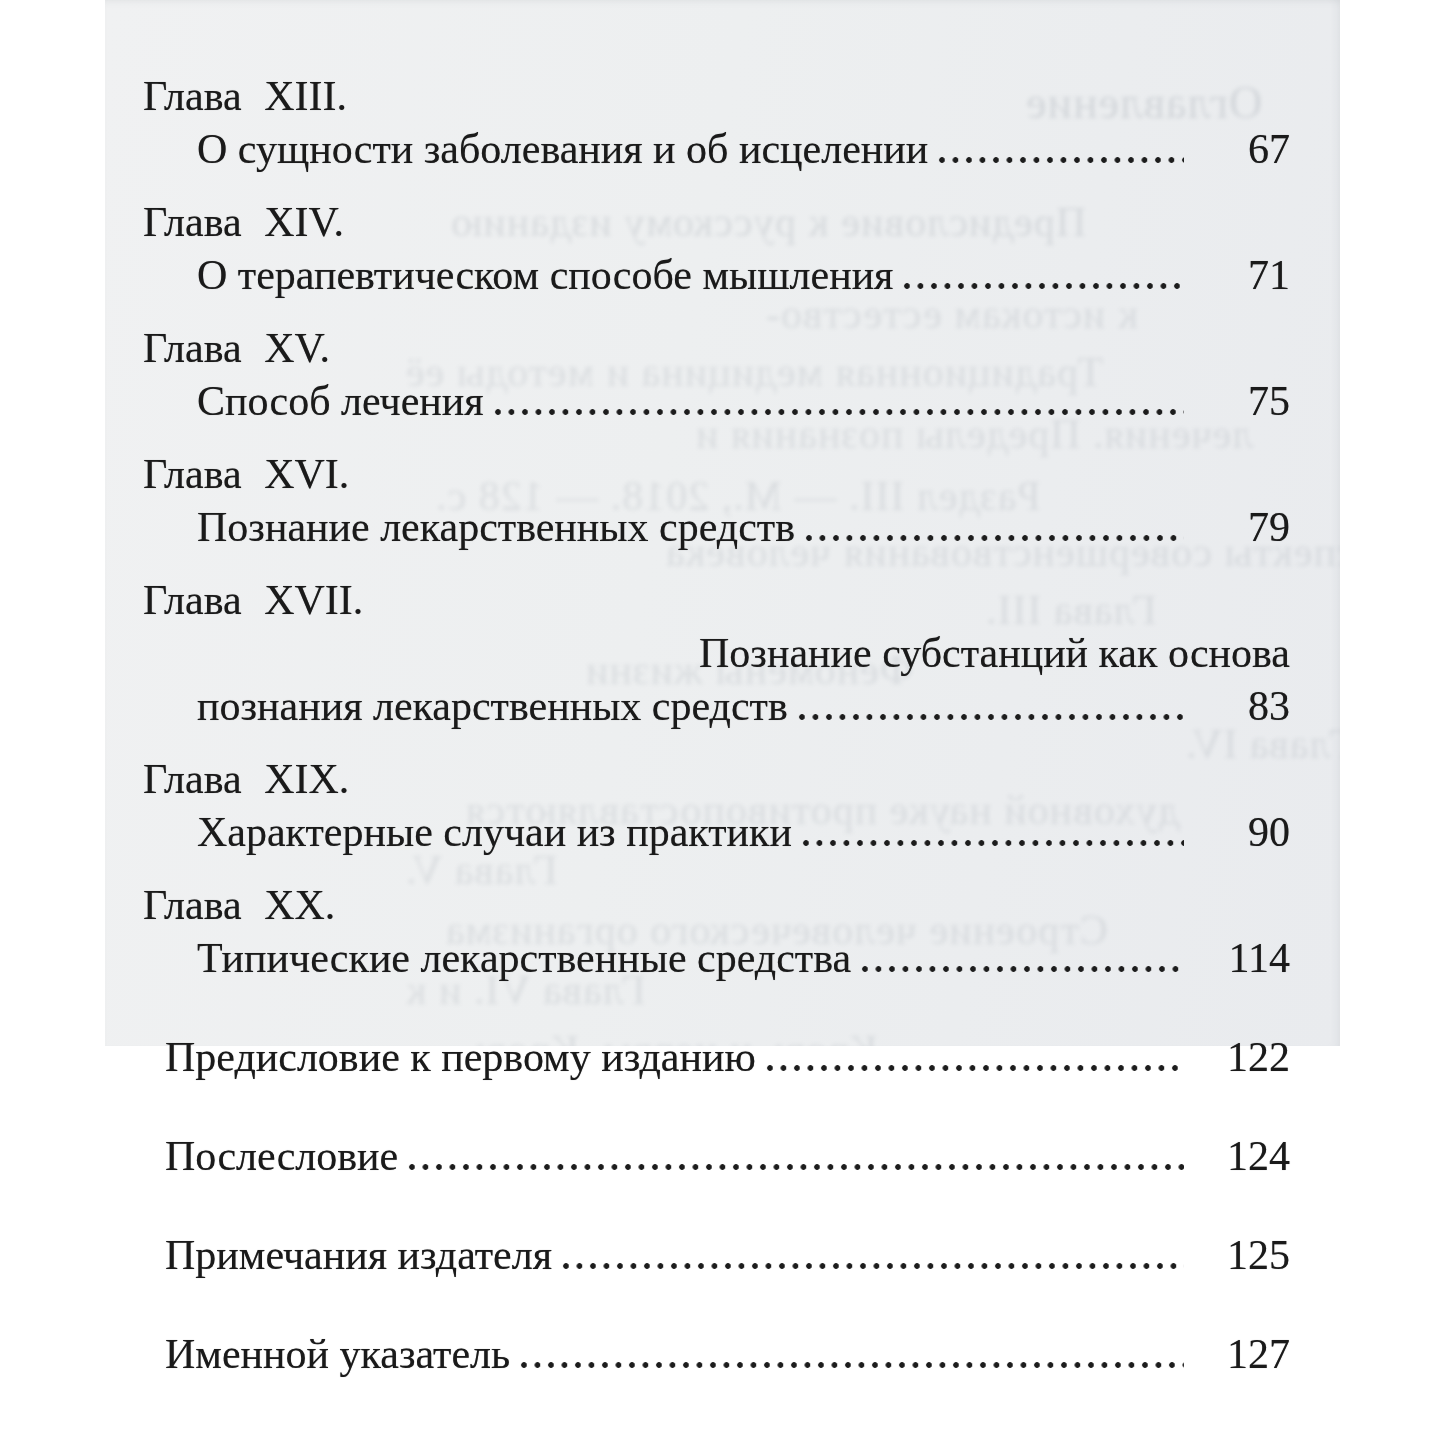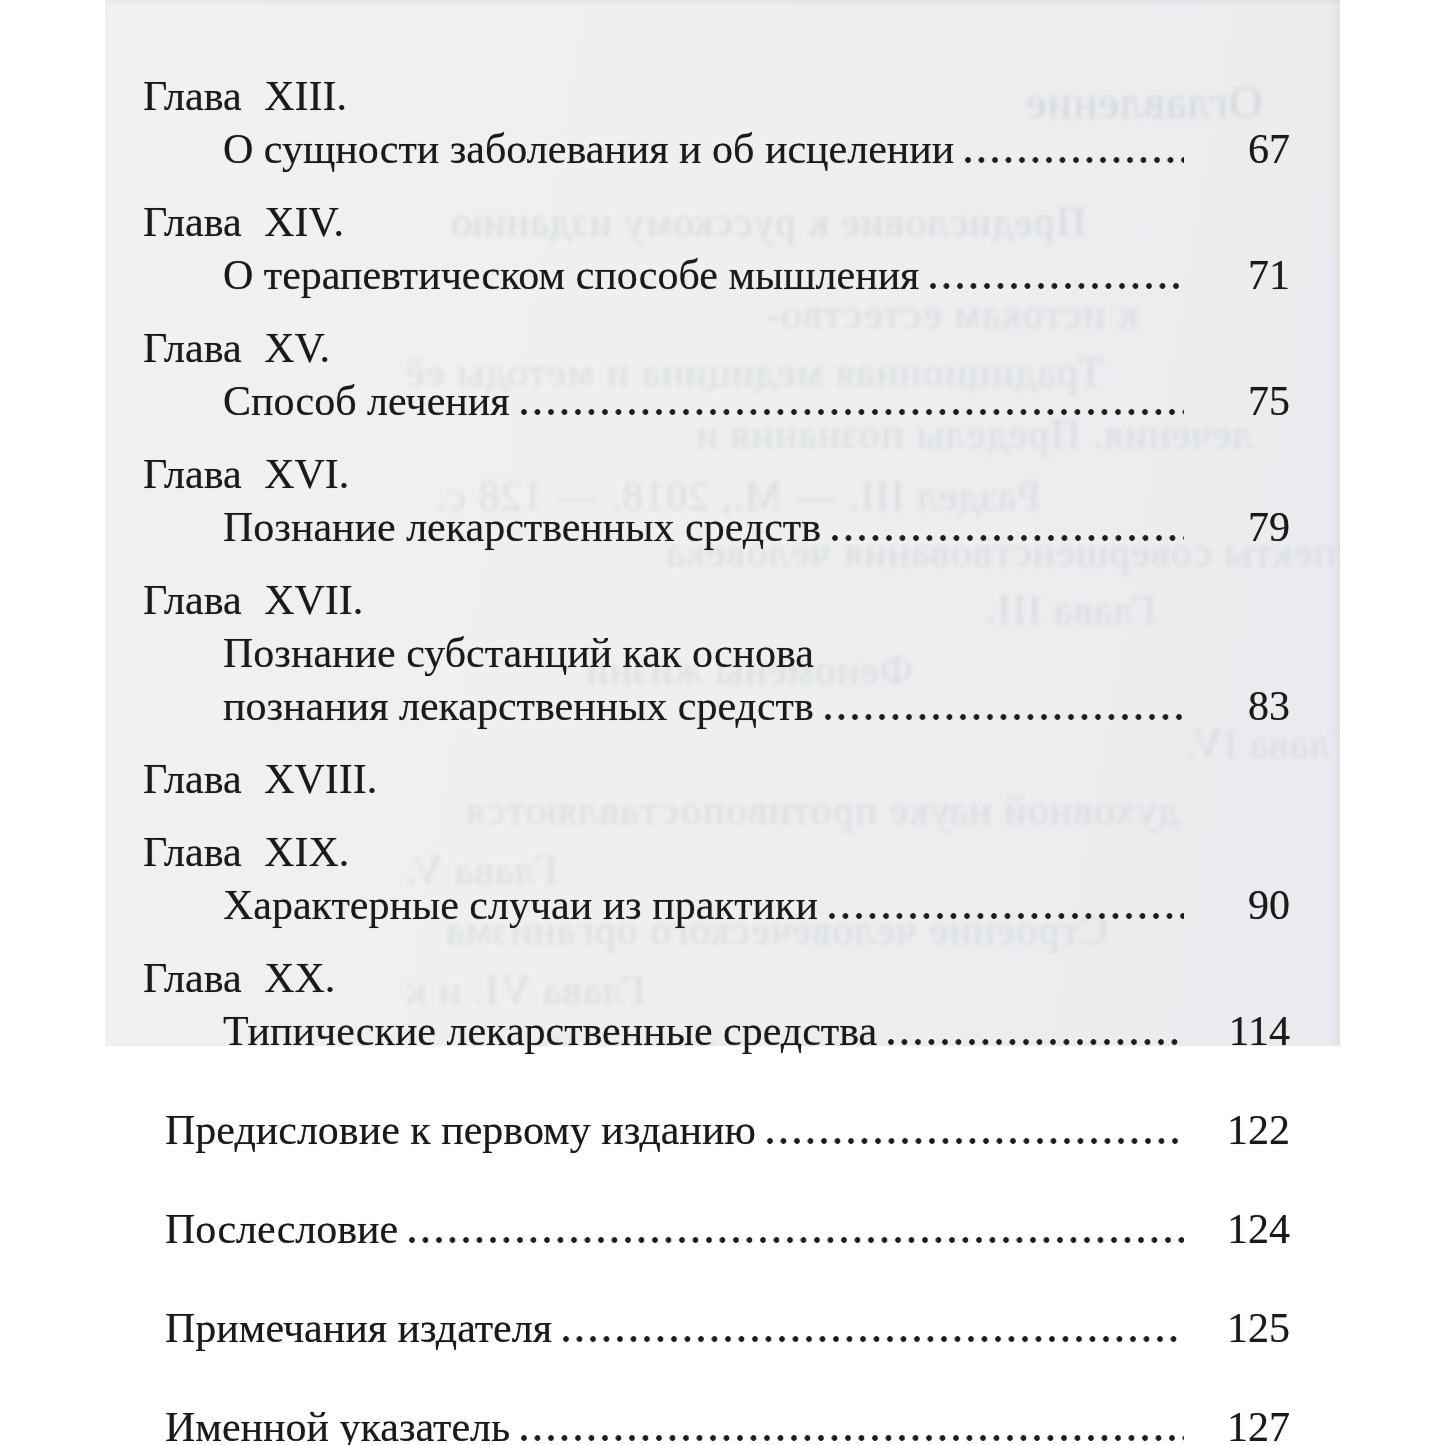--- a/index.html
+++ b/index.html
@@ -30,21 +30,21 @@
   .content{
     position:relative;
     padding:70px 50px 0 0;
     color:var(--ink,#1a1a1a);
     font-size:42px;
     line-height:53px;
     text-shadow:0 0 0.7px rgba(20,20,20,0.55);
   }
   .chapter{margin-bottom:20px;}
   .label-line{padding-left:38px;word-spacing:12px;}
-  .title-line{display:flex;align-items:baseline;padding-left:118px;}
+  .title-line{display:flex;align-items:baseline;padding-left:92px;justify-content:flex-end;}
   .bm-section{margin-top:14px;}
   .bm-row{display:flex;align-items:center;padding-left:60px;margin-bottom:18px;margin-top:46px;}
   .t-text{white-space:nowrap;}
   .leader{
     flex:1 1 auto;
     align-self:flex-end;
     height:12px;
     margin:0 10px 10px 9px;
     background-image:radial-gradient(circle at 5px 6px,#1c1c1c 2.5px,rgba(0,0,0,0) 3.2px);
     background-size:13.5px 12px;
@@ -121,21 +121,20 @@
             <div class="title-line">
               <span class="t-text">Познание субстанций как основа</span>
             </div>
             <div class="title-line">
               <span class="t-text">познания лекарственных средств</span>
               <span class="leader"></span>
               <span class="pagenum">83</span>
             </div>
           </div>
           <div class="chapter">
-            <div class="label-line">Глава XVIII.</div>
           </div>
           <div class="chapter">
             <div class="label-line">Глава XIX.</div>
             <div class="title-line">
               <span class="t-text">Характерные случаи из практики</span>
               <span class="leader"></span>
               <span class="pagenum">90</span>
             </div>
           </div>
           <div class="chapter">

